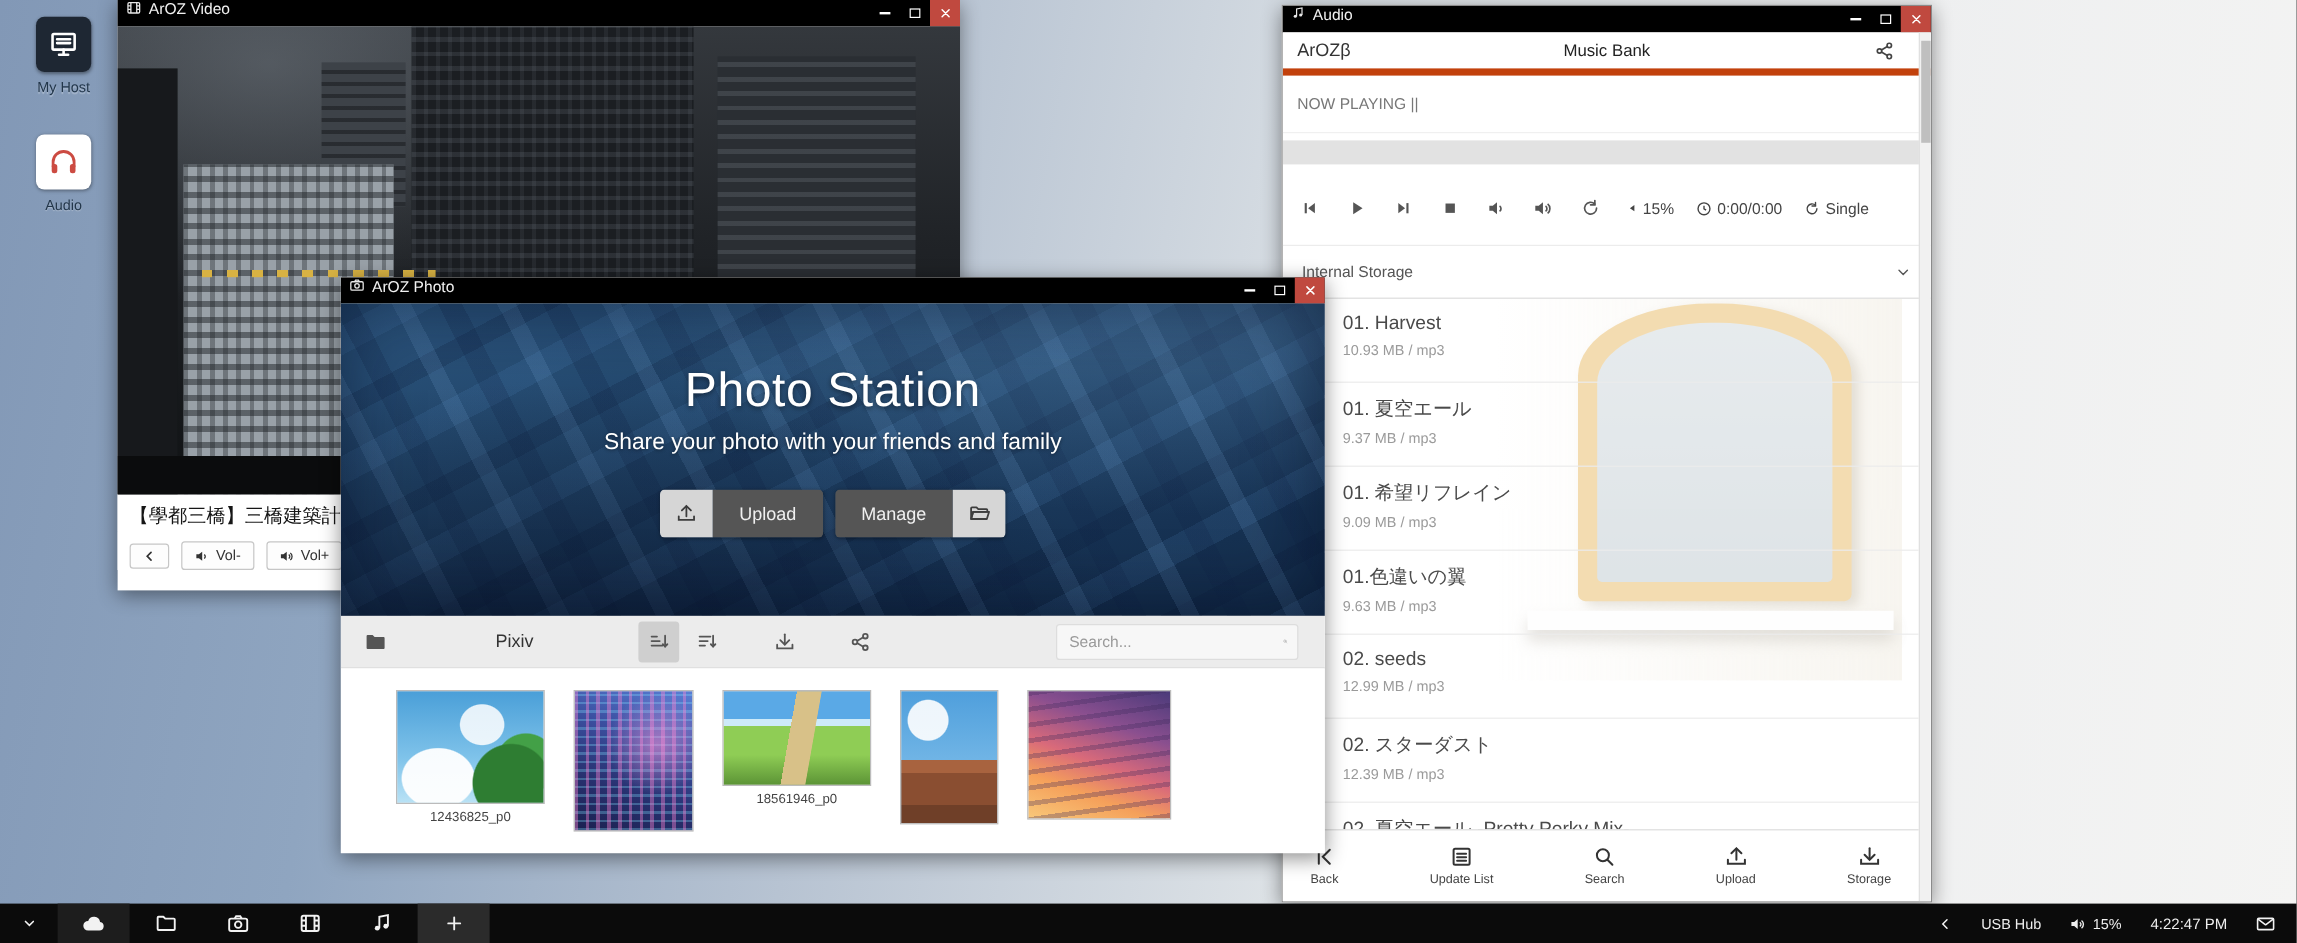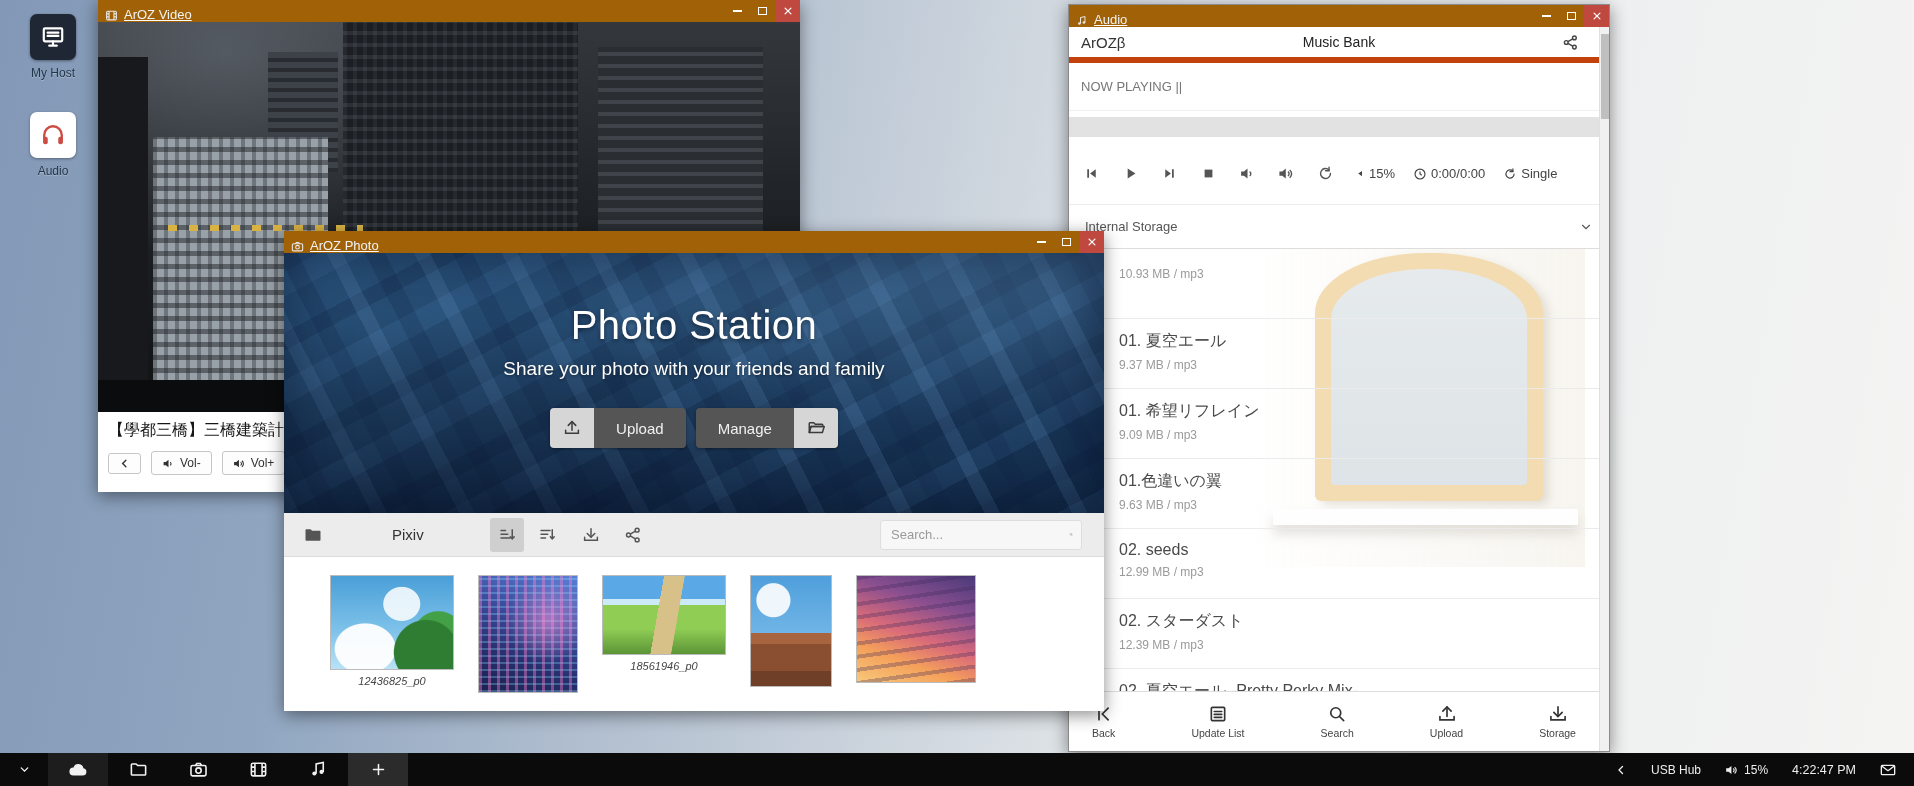--- a/index.html
+++ b/index.html
@@ -11,21 +11,21 @@
   
   .dicons{position:absolute;left:18px;top:14px;width:70px;}
   .dicon{display:flex;flex-direction:column;align-items:center;margin-bottom:32px;}
   .dibox{width:46px;height:46px;border-radius:7px;display:flex;align-items:center;justify-content:center;}
   .dibox.host{background:#1e2733;color:#fff;box-shadow:0 1px 3px rgba(0,0,0,.4);}
   .dibox.audiobox{background:#fff;color:#cc4b42;box-shadow:0 1px 3px rgba(0,0,0,.35);}
   .dlabel{margin-top:6px;font-size:12px;color:#22364a;text-shadow:0 1px 1px rgba(255,255,255,.35);}
 
   
   .win{position:absolute;background:#fff;box-shadow:0 4px 16px rgba(0,0,0,.45);}
-  .titlebar{height:22px;background:#a16207;color:#fff;display:flex;align-items:flex-end;padding-left:7px;text-decoration:underline;}
+  .titlebar{height:22px;background:#000000;color:#fff;display:flex;align-items:flex-start;padding-left:7px;}
   .tbicon{color:#e8e8e8;margin-right:6px;display:flex;}
   .tbtitle{font-size:13px;color:#f2f2f2;flex:1;white-space:nowrap;}
   .wcs{display:flex;height:100%;}
   .wc{width:25px;height:100%;display:flex;align-items:center;justify-content:center;color:#fff;}
   .wc.close{background:#c0493f;}
   .wc-min{width:9px;height:2px;background:#fff;}
   .wc-max{width:9px;height:8px;border:1px solid #fff;}
 
   
   .video-win{left:98px;top:0;width:702px;height:492px;z-index:1;}
@@ -61,33 +61,33 @@
       repeating-linear-gradient(63deg,rgba(130,180,230,.14) 0 14px,transparent 14px 34px,rgba(15,35,70,.22) 34px 52px,transparent 52px 78px),
       repeating-linear-gradient(-28deg,rgba(90,150,210,.12) 0 22px,transparent 22px 48px,rgba(10,25,55,.2) 48px 64px,transparent 64px 96px),
       linear-gradient(170deg,#2c567f 0%,#214468 40%,#173354 75%,#122a47 100%);
     box-shadow:inset 0 0 60px rgba(0,10,30,.55);}
   .hero-title{margin-top:50px;font-size:40px;font-weight:400;letter-spacing:.5px;text-shadow:0 2px 4px rgba(0,0,0,.45);}
   .hero-sub{margin-top:10px;font-size:19px;font-weight:400;text-shadow:0 1px 3px rgba(0,0,0,.45);}
   .hero-btns{margin-top:28px;display:flex;justify-content:center;gap:10px;}
   .hbtn{display:flex;height:40px;border-radius:4px;overflow:hidden;box-shadow:0 1px 3px rgba(0,0,0,.35);}
   .hb-icon{width:44px;background:#d6d6d6;color:#3c3c3c;display:flex;align-items:center;justify-content:center;}
   .hb-label{background:#555;color:#f0f0f0;display:flex;align-items:center;padding:0 22px;font-size:15px;}
-  .ptoolbar{height:44px;background:#ececec;border-bottom:1px solid #dcdcdc;display:flex;align-items:center;padding:0 12px;}
+  .ptoolbar{height:44px;background:#ececec;border-bottom:1px solid #dcdcdc;display:flex;align-items:center;padding:0 12px;gap:21px;}
   .tbtn{width:34px;height:34px;display:flex;align-items:center;justify-content:center;color:#555;border-radius:3px;}
   .tbtn.active{background:#cfcfcf;}
   .pixiv{margin-left:62px;font-size:15px;color:#333;}
   .sortgrp{margin-left:66px;display:flex;gap:6px;}
   .searchbox{margin-left:auto;margin-right:10px;width:202px;height:30px;background:#f7f7f7;border:1px solid #ddd;
     border-radius:3px;display:flex;align-items:center;padding:0 8px;color:#888;}
   .searchbox input{flex:1;border:none;outline:none;background:transparent;font-size:13px;color:#333;}
   .searchbox input::placeholder{color:#9a9a9a;}
   .pcontent{height:154px;background:#fff;padding:18px 0 0 46px;display:flex;gap:24px;align-items:flex-start;overflow:hidden;}
   .pcell{display:flex;flex-direction:column;align-items:center;}
   .pthumb{border:1px solid #bbb;}
-  .pname{margin-top:5px;font-size:11px;color:#444;font-style:italic;}
+  .pname{margin-top:5px;font-size:11px;color:#444;}
   .t1{width:124px;height:95px;background:
       radial-gradient(circle at 78% 82%,#2e7d32 0 26%,transparent 27%),
       radial-gradient(circle at 88% 65%,#43a047 0 20%,transparent 21%),
       radial-gradient(ellipse at 28% 78%,rgba(255,255,255,.95) 0 24%,transparent 25%),
       radial-gradient(ellipse at 58% 30%,rgba(255,255,255,.85) 0 18%,transparent 19%),
       linear-gradient(180deg,#4a9fd8 0%,#7fc3ea 60%,#b9e2f5 100%);}
   .t2{width:100px;height:118px;background:
       radial-gradient(circle at 70% 38%,rgba(255,150,220,.55),transparent 42%),
       repeating-linear-gradient(90deg,rgba(255,130,210,.4) 0 3px,transparent 3px 9px),
       repeating-linear-gradient(0deg,rgba(130,225,255,.3) 0 2px,transparent 2px 7px),
@@ -347,20 +347,21 @@
           </svg>
       </div>
       <div class="tracklist">
         <div class="list-art">
           <div class="art-wall"></div>
             <div class="art-frame"></div>
             <div class="art-glass"></div>
             <div class="art-sill"></div>
         </div>
         <div class="trackrow">
+          <div class="track-title">01. Harvest</div>
           <div class="track-meta">10.93 MB / mp3</div>
         </div>
         <div class="trackrow">
           <div class="track-title">01. 夏空エール</div>
           <div class="track-meta">9.37 MB / mp3</div>
         </div>
         <div class="trackrow">
           <div class="track-title">01. 希望リフレイン</div>
           <div class="track-meta">9.09 MB / mp3</div>
         </div>

